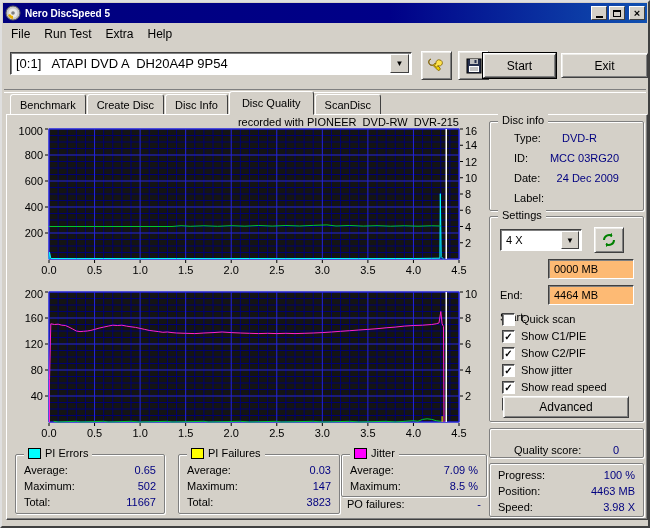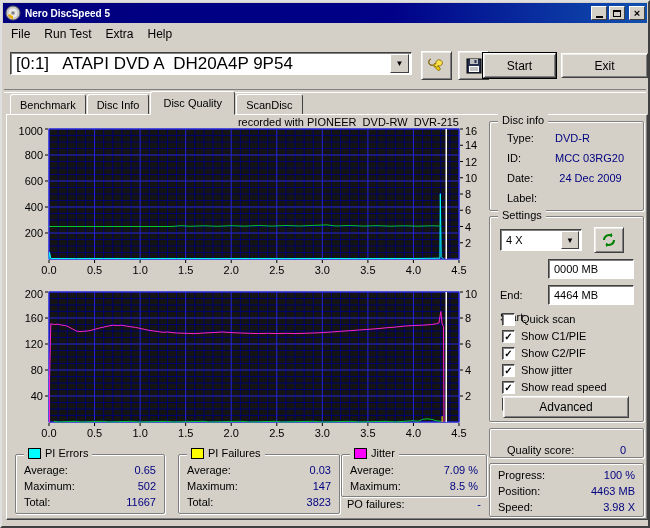--- a/index.html
+++ b/index.html
@@ -16,21 +16,21 @@
   .g-min{width:7px;height:2px;background:#000;margin-top:7px;}
   .g-max{width:8px;height:7px;border:1px solid #000;border-top-width:2px;box-sizing:border-box;}
   .g-close{font-size:11px;font-weight:bold;line-height:10px;}
   
   .menubar{position:absolute;left:2px;top:22px;right:2px;height:20px;display:flex;align-items:center;font-size:12px;}
   .menu-item{padding:2px 7px;white-space:pre;}
   
   .combo{position:absolute;left:8px;top:50px;width:402px;height:23px;background:#fff;
     border:1px solid;border-color:#404040 #fff #fff #404040;box-shadow:inset 1px 1px 0 #808080;
     display:flex;align-items:center;box-sizing:border-box;}
-  .combo .combo-text{flex:1;padding-left:5px;font-size:17px;white-space:pre;overflow:hidden;}
+  .combo .combo-text{flex:1;padding-left:5px;font-size:13px;white-space:pre;overflow:hidden;}
   .combo .drop{width:17px;height:17px;margin-right:2px;background:#d4d0c8;border:1px solid;
     border-color:#fff #404040 #404040 #fff;display:flex;align-items:center;justify-content:center;font-size:8px;}
   .btn3d{background:#d4d0c8;border:1px solid;border-color:#fff #404040 #404040 #fff;
     box-shadow:inset 1px 1px 0 #ecebe7,inset -1px -1px 0 #808080;box-sizing:border-box;
     display:flex;align-items:center;justify-content:center;font-size:12px;}
   .icon-btn{position:absolute;top:49px;width:31px;height:29px;}
   .cmd-btn{position:absolute;top:51px;height:25px;}
   .default-ring{outline:1px solid #000;}
   .hr-sep{position:absolute;left:2px;top:87px;right:2px;height:2px;border-top:1px solid #808080;border-bottom:1px solid #fff;}
   
@@ -41,33 +41,33 @@
   .tab.active{height:22px;z-index:3;margin-top:-3px;padding:0 12px;border-bottom-color:#d4d0c8;}
   .tabpanel{position:absolute;left:4px;top:112px;width:642px;height:406px;background:#d4d0c8;
     border:1px solid;border-color:#fff #404040 #404040 #fff;box-shadow:inset -1px -1px 0 #808080;box-sizing:border-box;z-index:2;}
   
   .chart-title{position:absolute;left:0;top:1px;width:452px;text-align:right;white-space:pre;}
   .chartsvg{position:absolute;left:2px;}
   
   .gbox{position:absolute;border:1px solid #808080;border-radius:2px;box-shadow:1px 1px 0 #fff,inset 1px 1px 0 #fff;box-sizing:border-box;}
   .gbox>.legend{position:absolute;top:-8px;left:8px;background:#d4d0c8;padding:0 4px;display:flex;align-items:center;gap:4px;}
   .swatch{width:11px;height:9px;border:1px solid #000;display:inline-block;}
-  .grow{display:flex;justify-content:space-between;padding:0 17px;line-height:20px;}
+  .grow{display:flex;justify-content:space-between;padding:0 24px;line-height:20px;}
   .grow .val{color:#000080;text-align:right;white-space:pre;}
   .srow{display:flex;justify-content:space-between;padding:0 8px;line-height:16px;}
   .srow .val{color:#000080;white-space:pre;}
   
   .mini-combo{position:absolute;left:10px;top:12px;width:82px;height:22px;background:#fff;
     border:1px solid;border-color:#404040 #fff #fff #404040;box-shadow:inset 1px 1px 0 #808080;
     display:flex;align-items:center;box-sizing:border-box;}
   .mini-combo .combo-text{flex:1;padding-left:5px;white-space:pre;}
   .mini-combo .drop{width:16px;height:16px;margin-right:2px;background:#d4d0c8;border:1px solid;
     border-color:#fff #404040 #404040 #fff;display:flex;align-items:center;justify-content:center;font-size:8px;}
   .refresh-btn{position:absolute;left:104px;top:10px;width:30px;height:26px;}
-  .field{position:absolute;width:86px;height:20px;background:#ffffff;border:1px solid;
+  .field{position:absolute;width:86px;height:20px;background:#fdba74;border:1px solid;
     border-color:#404040 #fff #fff #404040;box-shadow:inset 1px 1px 0 #808080;
     display:flex;align-items:center;padding-left:5px;box-sizing:border-box;white-space:pre;}
   .flabel{position:absolute;left:10px;}
   .cb{position:absolute;left:12px;display:flex;align-items:center;gap:6px;height:14px;}
   .cb .box{width:13px;height:13px;background:#fff;border:1px solid;border-color:#404040 #fff #fff #404040;
     box-shadow:inset 1px 1px 0 #808080;display:flex;align-items:center;justify-content:center;
     font-size:10px;font-weight:bold;box-sizing:border-box;}
   .cb.disabled .box{background:#d4d0c8;color:#808080;}
   .cb.disabled .cb-label{color:#808080;}
   
@@ -134,20 +134,23 @@
   </div>
   <div class="btn3d cmd-btn" style="left:559px;width:87px;">
     <span>Exit</span>
   </div>
 
   <div class="hr-sep"></div>
 
   <div class="tabstrip">
     <div class="tab">
         <span>Benchmark</span>
+      </div>
+    <div class="tab">
+        <span>Create Disc</span>
       </div>
     <div class="tab">
         <span>Disc Info</span>
       </div>
     <div class="tab active">
         <span>Disc Quality</span>
       </div>
     <div class="tab">
         <span>ScanDisc</span>
       </div>

